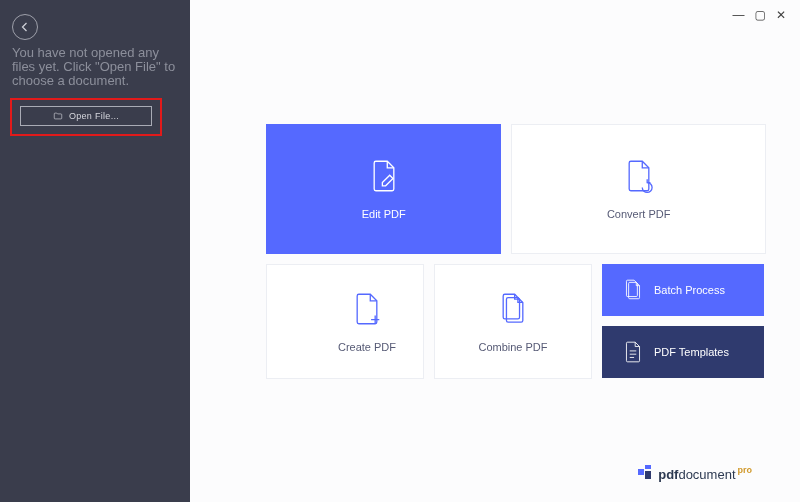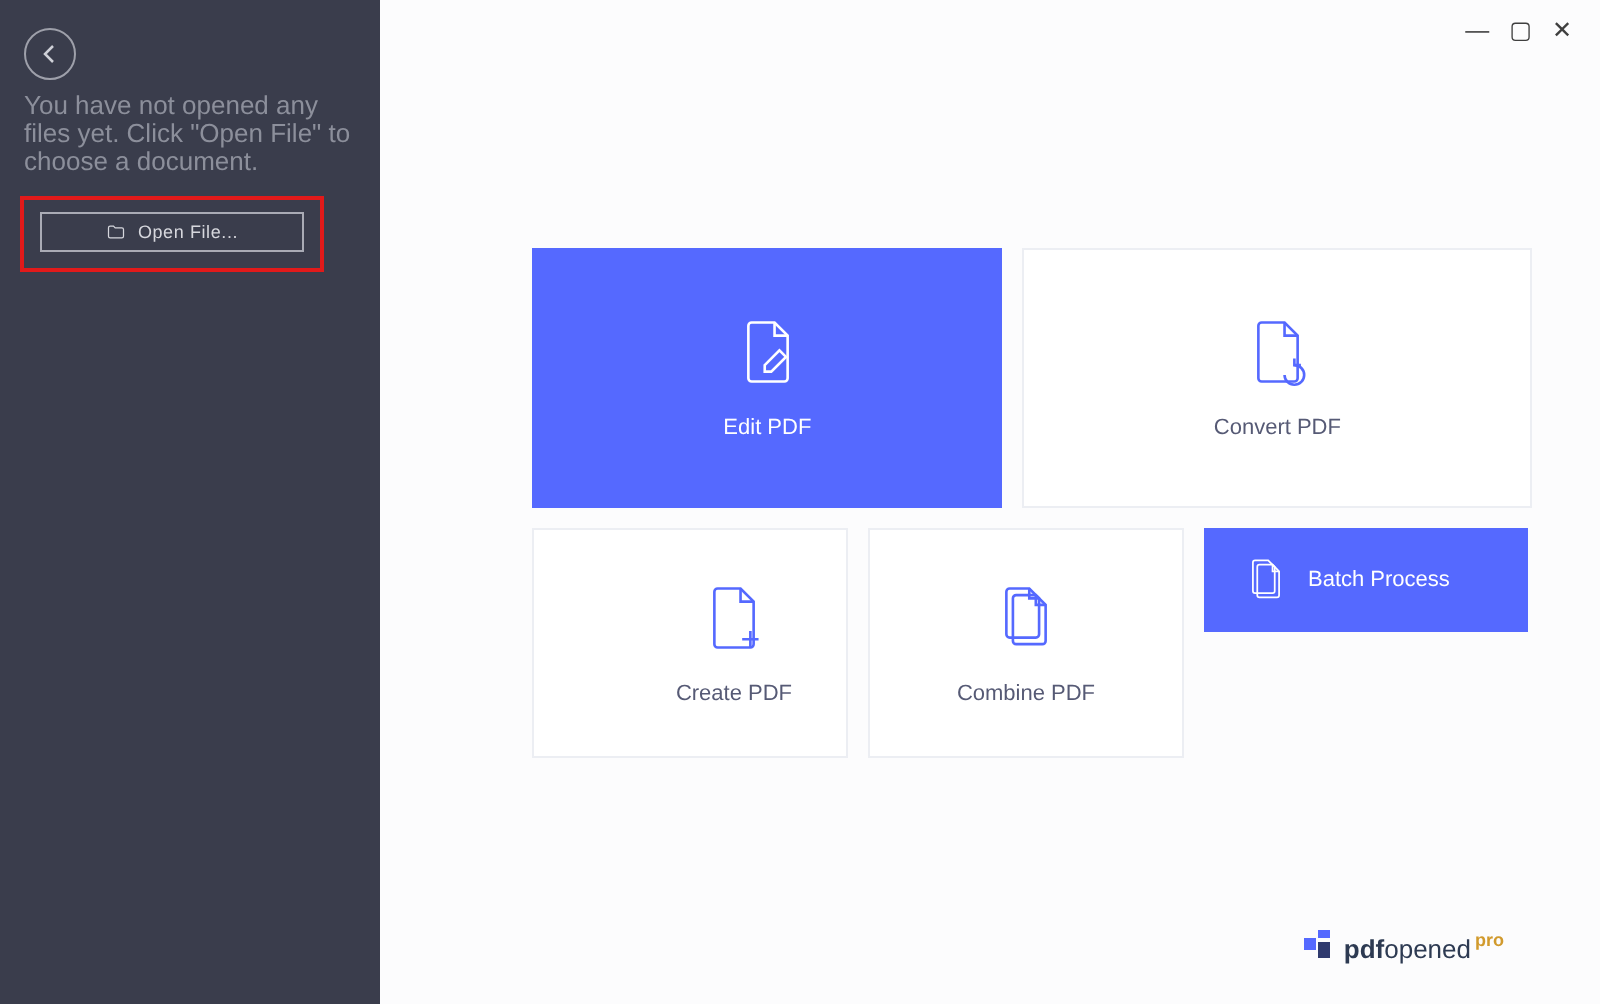--- a/index.html
+++ b/index.html
@@ -106,30 +106,38 @@
         </div>
         <div class="right-col">
           <div class="mini mini-batch">
             <svg class="icon" viewBox="0 0 40 44" fill="none" stroke="#ffffff" stroke-width="1.6">
               <path d="M14 8h12l6 6v22a2 2 0 01-2 2H14a2 2 0 01-2-2V10a2 2 0 012-2z"></path>
                 <path d="M26 8v6h6"></path>
               <path d="M10 4h12l6 6v22a2 2 0 01-2 2H10a2 2 0 01-2-2V6a2 2 0 012-2z"></path>
             </svg>
             <span>Batch Process</span>
           </div>
+          <div class="mini mini-templates">
+            <svg class="icon" viewBox="0 0 40 44" fill="none" stroke="#ffffff" stroke-width="1.6">
+              <path d="M10 4h14l8 8v26a2 2 0 01-2 2H10a2 2 0 01-2-2V6a2 2 0 012-2z"></path>
+                <path d="M24 4v8h8"></path>
+              <path d="M14 20h12M14 26h12M14 32h8"></path>
+            </svg>
+            <span>PDF Templates</span>
+          </div>
         </div>
       </div>
     </div>
 
     <div class="brand">
       <span class="mark">
         <svg width="14" height="14" viewBox="0 0 14 14">
             <rect x="0" y="4" width="6" height="6" fill="#5569ff"></rect>
             <rect x="7" y="0" width="6" height="4" fill="#5569ff"></rect>
             <rect x="7" y="6" width="6" height="8" fill="#2f3a6e"></rect>
           </svg>
       </span>
       <span class="b1">pdf</span>
-        <span>opened</span>
+        <span>document</span>
         <span class="pro">pro</span>
     </div>
   </main>
 </div>
 
 </body></html>

